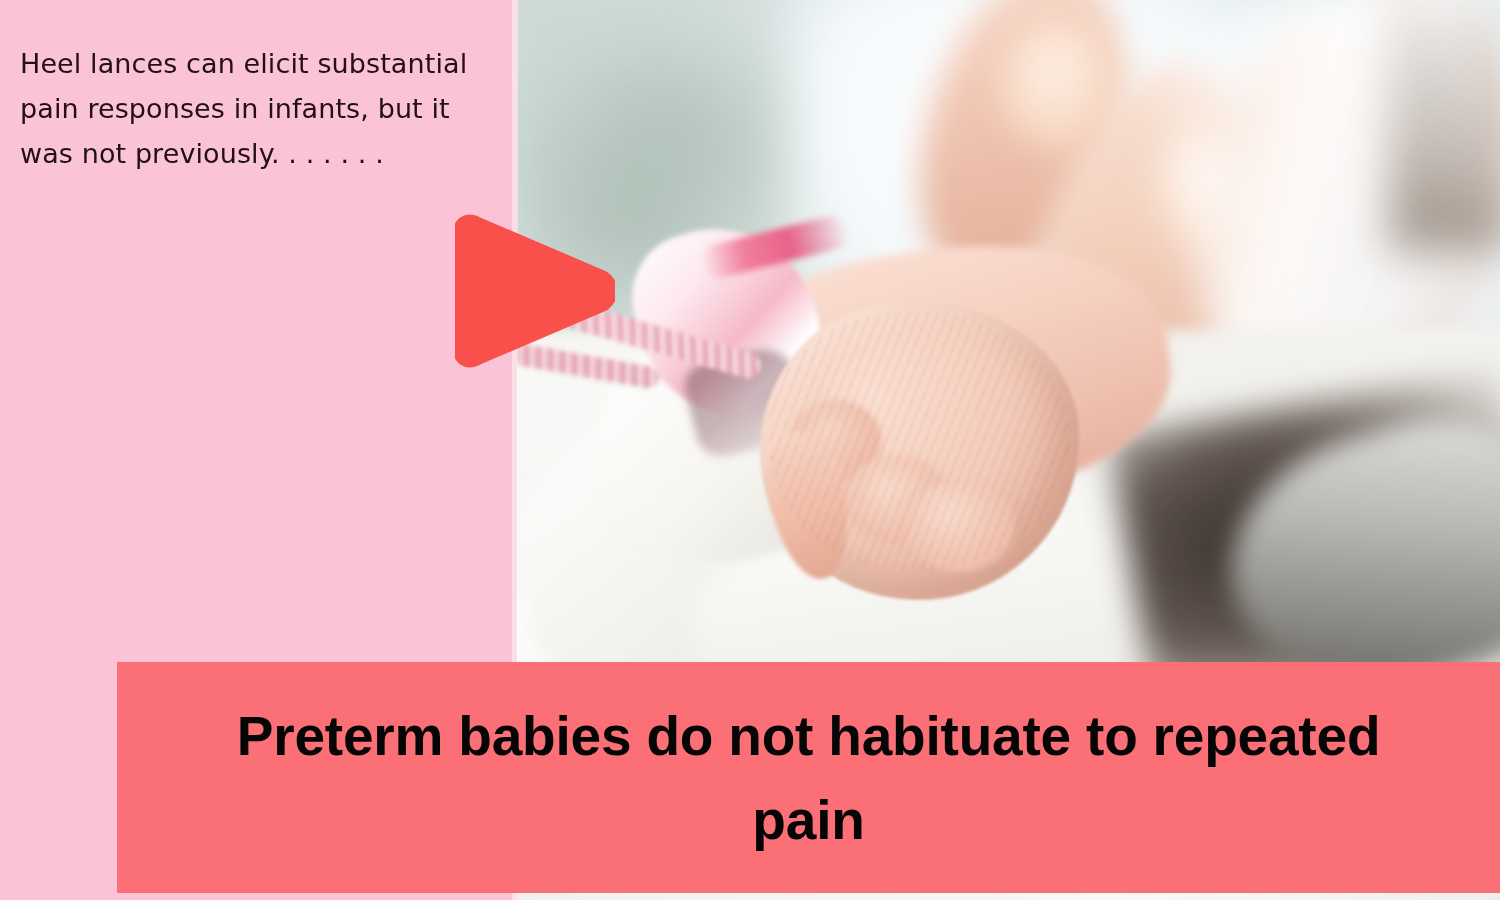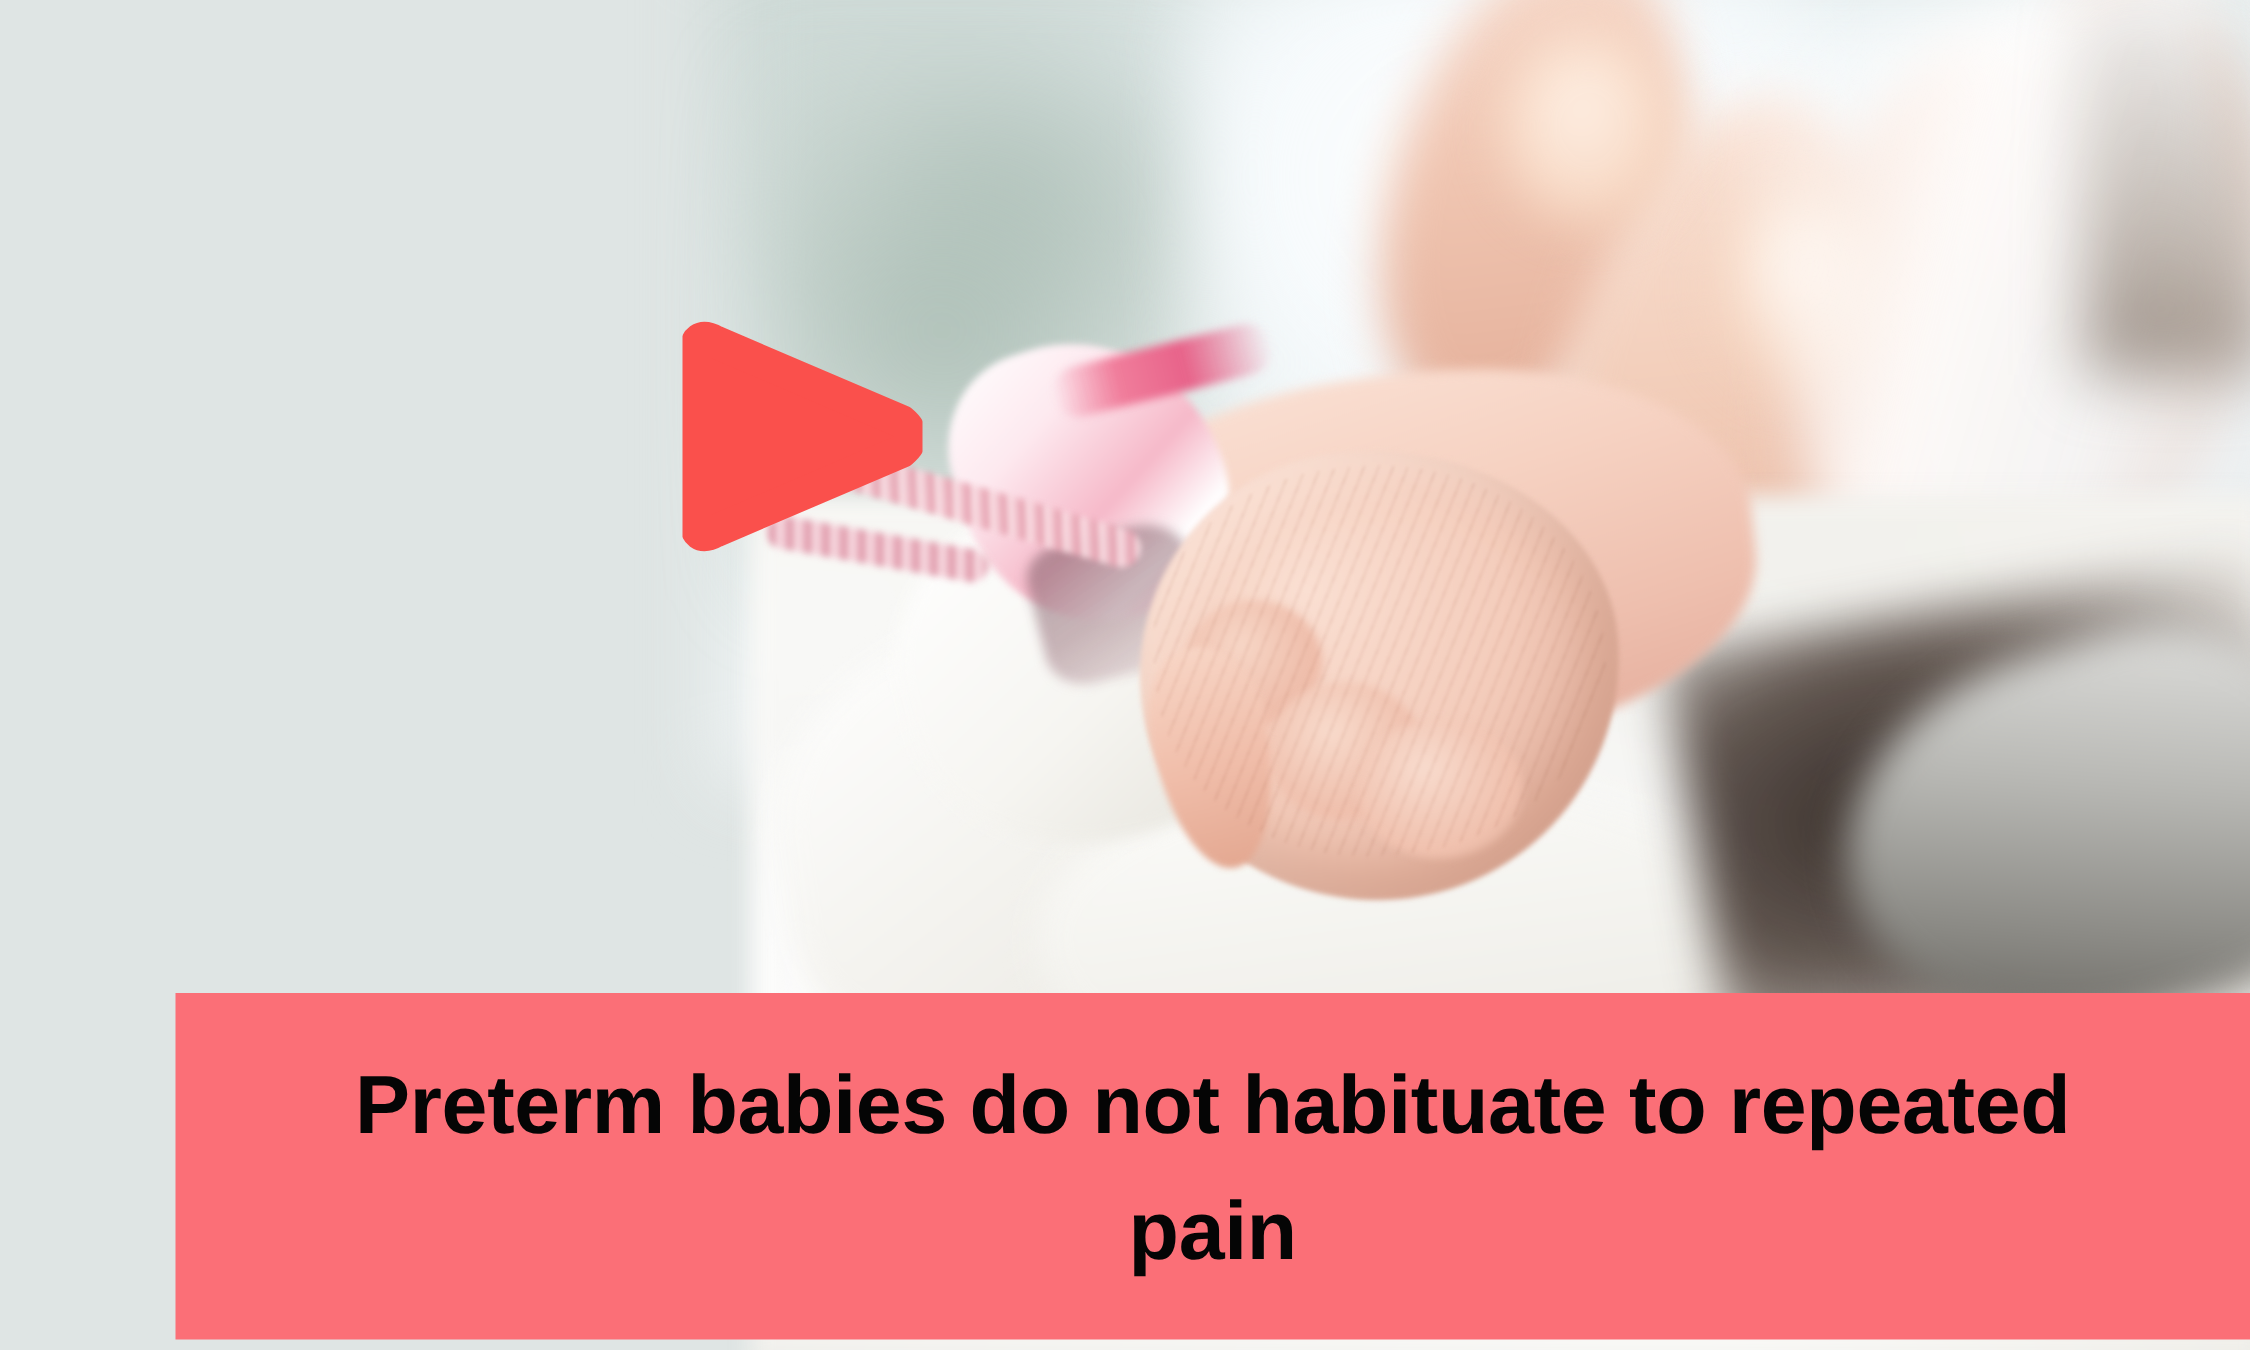--- a/index.html
+++ b/index.html
@@ -357,20 +357,24 @@
     <div class="cord2"></div>
 
     <div class="hand"></div>
     <div class="knuckle k1"></div>
     <div class="knuckle k2"></div>
     <div class="knuckle k3"></div>
     <div class="thumb"></div>
     <div class="wrinkles"></div>
   </div>
 
+  <div class="pink-panel" style="background:#FBC4D6;">
+    <div class="pink-panel-edge"></div>
+    <div class="intro-text">Heel lances can elicit substantial pain responses in infants, but it was not previously. . . . . . .</div>
+  </div>
 
   <div class="play-btn" title="Play video">
     <svg width="160" height="165" viewBox="0 0 160 165">
       <path d="M 22 20 Q 8 12 8 30 L 8 136 Q 8 154 22 146 L 146 93 Q 158 83 146 73 Z" fill="#FA504C" stroke="#FA504C" stroke-width="22" stroke-linejoin="round"></path>
     </svg>
   </div>
 
   <div class="caption-bar" style="background:#FB6F77;">
     <div class="caption-text">Preterm babies do not habituate to repeated pain</div>
   </div>

